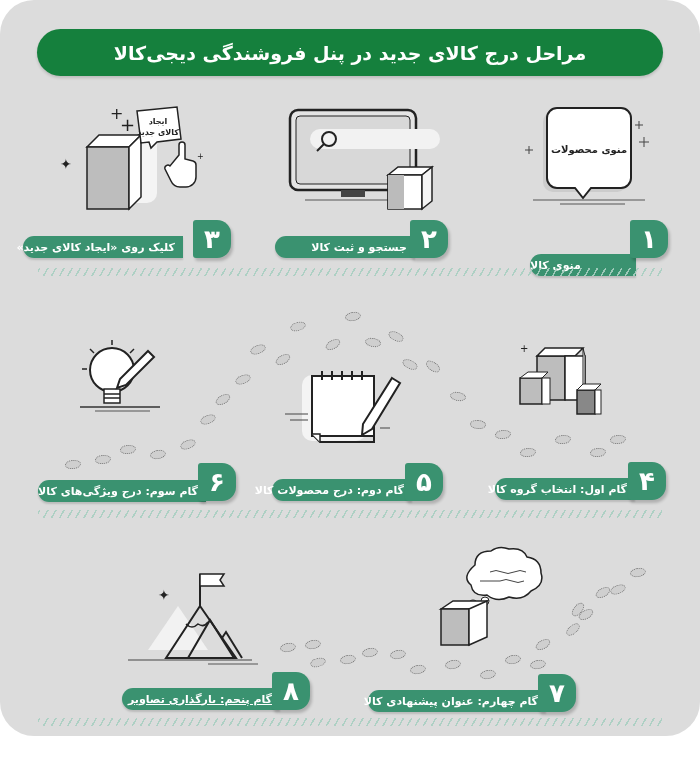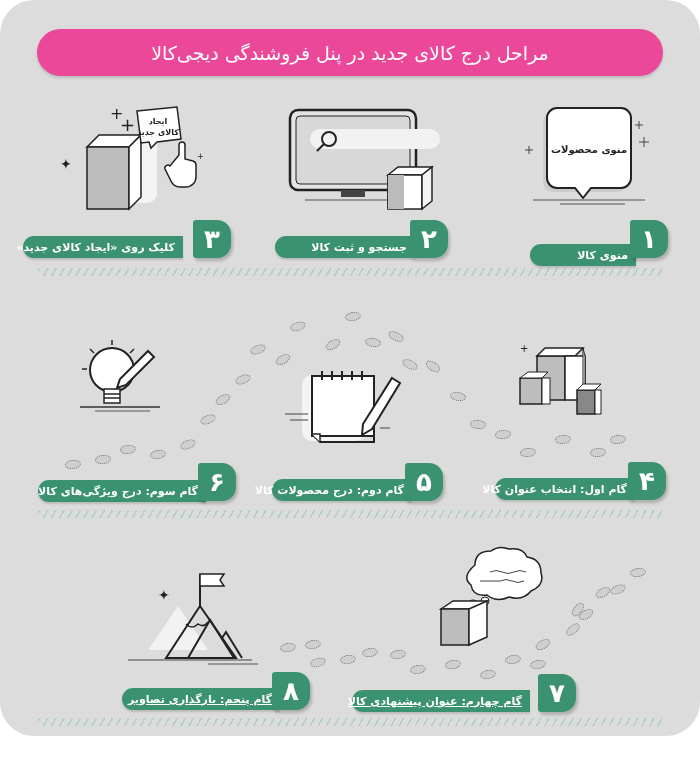--- a/index.html
+++ b/index.html
@@ -1,18 +1,18 @@
 <!DOCTYPE html>
 <html><head>
 <meta charset="utf-8">
 <style>
   html,body{margin:0;padding:0;background:#ffffff;}
   body{width:700px;height:757px;position:relative;overflow:hidden;font-family:"DejaVu Sans",sans-serif;}
   .panel{position:absolute;left:0;top:0;width:700px;height:736px;background:#dcdcdc;border-radius:0 0 34px 34px;border-top-left-radius:34px;border-top-right-radius:34px;}
-  .title-bar{position:absolute;left:37px;top:29px;width:626px;height:47px;background:#ec4899;border-radius:24px;color:#fff;display:flex;align-items:center;justify-content:center;font-size:19px;font-weight:normal;direction:rtl;box-shadow:0 2px 3px rgba(0,0,0,0.15);}
+  .title-bar{position:absolute;left:37px;top:29px;width:626px;height:47px;background:#15803d;border-radius:24px;color:#fff;display:flex;align-items:center;justify-content:center;font-size:19px;font-weight:bold;direction:rtl;box-shadow:0 2px 3px rgba(0,0,0,0.15);}
   .step{position:absolute;}
   .step .pill{position:absolute;height:22px;background:#3a9270;border-radius:11px 0 0 11px;color:#fff;font-size:11px;font-weight:bold;direction:rtl;display:flex;align-items:center;justify-content:flex-start;padding-right:8px;box-sizing:border-box;white-space:nowrap;box-shadow:0 2px 2px rgba(0,0,0,0.15);}
   .step .num{position:absolute;width:38px;height:38px;background:#3a9270;border-radius:3px 14px 14px 3px;color:#fff;font-size:26px;font-weight:bold;display:flex;align-items:center;justify-content:center;box-shadow:2px 3px 3px rgba(0,0,0,0.2);}
   .chev{position:absolute;height:8px;left:38px;width:624px;background-image:repeating-linear-gradient(-60deg,transparent 0 3px,#a8cfc1 3px 4.5px,transparent 4.5px 7px);opacity:0.9;}
   .illus{position:absolute;}
   .foot{position:absolute;width:14px;height:7px;border:1.5px dotted #777;border-radius:50%;background:#cfcfcf;}
 </style>
 </head>
 <body>
 
@@ -29,21 +29,21 @@
   <line x1="18" y1="100" x2="130" y2="100" stroke="#555" stroke-width="1"></line>
   <line x1="45" y1="104" x2="110" y2="104" stroke="#555" stroke-width="1"></line>
   <line x1="10" y1="50" x2="18" y2="50" stroke="#444"></line>
     <line x1="14" y1="46" x2="14" y2="54" stroke="#444"></line>
   <line x1="120" y1="25" x2="128" y2="25" stroke="#444"></line>
     <line x1="124" y1="21" x2="124" y2="29" stroke="#444"></line>
   <line x1="124" y1="42" x2="134" y2="42" stroke="#444"></line>
     <line x1="129" y1="37" x2="129" y2="47" stroke="#444"></line>
 </svg>
 <div class="step">
-  <div class="pill" style="left:530px;top:244px;width:106px;">
+  <div class="pill" style="left:530px;top:254px;width:106px;justify-content:flex-end;">
       <span>منوی کالا</span>
     </div>
   <div class="num" style="left:630px;top:220px;">
       <span>۱</span>
     </div>
 </div>
 
 <svg class="illus" style="left:285px;top:105px" width="160" height="110" viewBox="0 0 160 110">
   <rect x="5" y="5" width="126" height="80" rx="8" fill="#e4e4e4" stroke="#222" stroke-width="2.5"></rect>
   <rect x="11" y="11" width="114" height="68" rx="4" fill="#d8d8d8" stroke="#222" stroke-width="1"></rect>
@@ -127,21 +127,21 @@
   <rect x="5" y="38" width="22" height="26" fill="#bdbdbd" stroke="#222" stroke-width="1.5"></rect>
   <path d="M5 38 l8-6 h20 l-6 6z" fill="#fff" stroke="#222"></path>
   <rect x="27" y="38" width="8" height="26" fill="#fff" stroke="#222"></rect>
   <rect x="62" y="50" width="18" height="24" fill="#888" stroke="#222" stroke-width="1.5"></rect>
   <path d="M62 50 l6-6 h18 l-6 6z" fill="#fff" stroke="#222"></path>
   <rect x="80" y="50" width="6" height="24" fill="#fff" stroke="#222"></rect>
   <text x="5" y="12" font-size="10" fill="#222" font-family="DejaVu Sans, sans-serif">+</text>
 </svg>
 <div class="step">
   <div class="pill" style="left:495px;top:478px;width:140px;">
-      <span>گام اول: انتخاب عنوان کالا</span>
+      <span>گام اول: انتخاب گروه کالا</span>
     </div>
   <div class="num" style="left:628px;top:462px;">
       <span>۴</span>
     </div>
 </div>
 
 <svg class="illus" style="left:280px;top:370px" width="130" height="85" viewBox="0 0 130 85">
   <rect x="22" y="5" width="64" height="66" rx="10" fill="#f4f4f4"></rect>
   <rect x="32" y="6" width="62" height="60" fill="#fff" stroke="#222" stroke-width="2"></rect>
   <path d="M32 6 v58 l8 8 h54 v-8" fill="none" stroke="#222" stroke-width="2"></path>
@@ -220,21 +220,21 @@
   <path d="M40 20 q0-14 16-14 q8-6 18-2 q14-2 18 8 q14 2 14 16 q4 12-10 18 q-8 10-22 6 q-12 6-22-2 q-14 2-16-10 q-10-8 4-20z" fill="#fff" stroke="#222" stroke-width="1.5"></path>
   <path d="M55 27 q6-3 12 0 t12 0 t12 0" fill="none" stroke="#444"></path>
   <path d="M45 36 h20 q6-3 12 0 t12 0" fill="none" stroke="#444"></path>
   <circle cx="38" cy="60" r="5" fill="#fff" stroke="#222"></circle>
   <circle cx="50" cy="56" r="4" fill="#fff" stroke="#222"></circle>
   <path d="M6 64 l12-8 h34 l-12 8z" fill="#fff" stroke="#222" stroke-width="1.5"></path>
   <rect x="6" y="64" width="28" height="36" fill="#bdbdbd" stroke="#222" stroke-width="1.5"></rect>
   <path d="M34 64 l18-8 v36 l-18 8z" fill="#fff" stroke="#222" stroke-width="1.5"></path>
 </svg>
 <div class="step">
-  <div class="pill" style="left:352px;top:690px;width:178px;text-decoration:underline;">
+  <div class="pill" style="left:368px;top:690px;width:178px;">
       <span>گام چهارم: عنوان پیشنهادی کالا</span>
     </div>
   <div class="num" style="left:538px;top:674px;">
       <span>۷</span>
     </div>
 </div>
 
 <svg class="illus" style="left:128px;top:568px" width="140" height="100" viewBox="0 0 140 100">
   <path d="M20 82 l30-44 l30 44z" fill="#f2f2f2"></path>
   <path d="M38 90 l34-52 l36 52z" fill="none" stroke="#222" stroke-width="2"></path>

